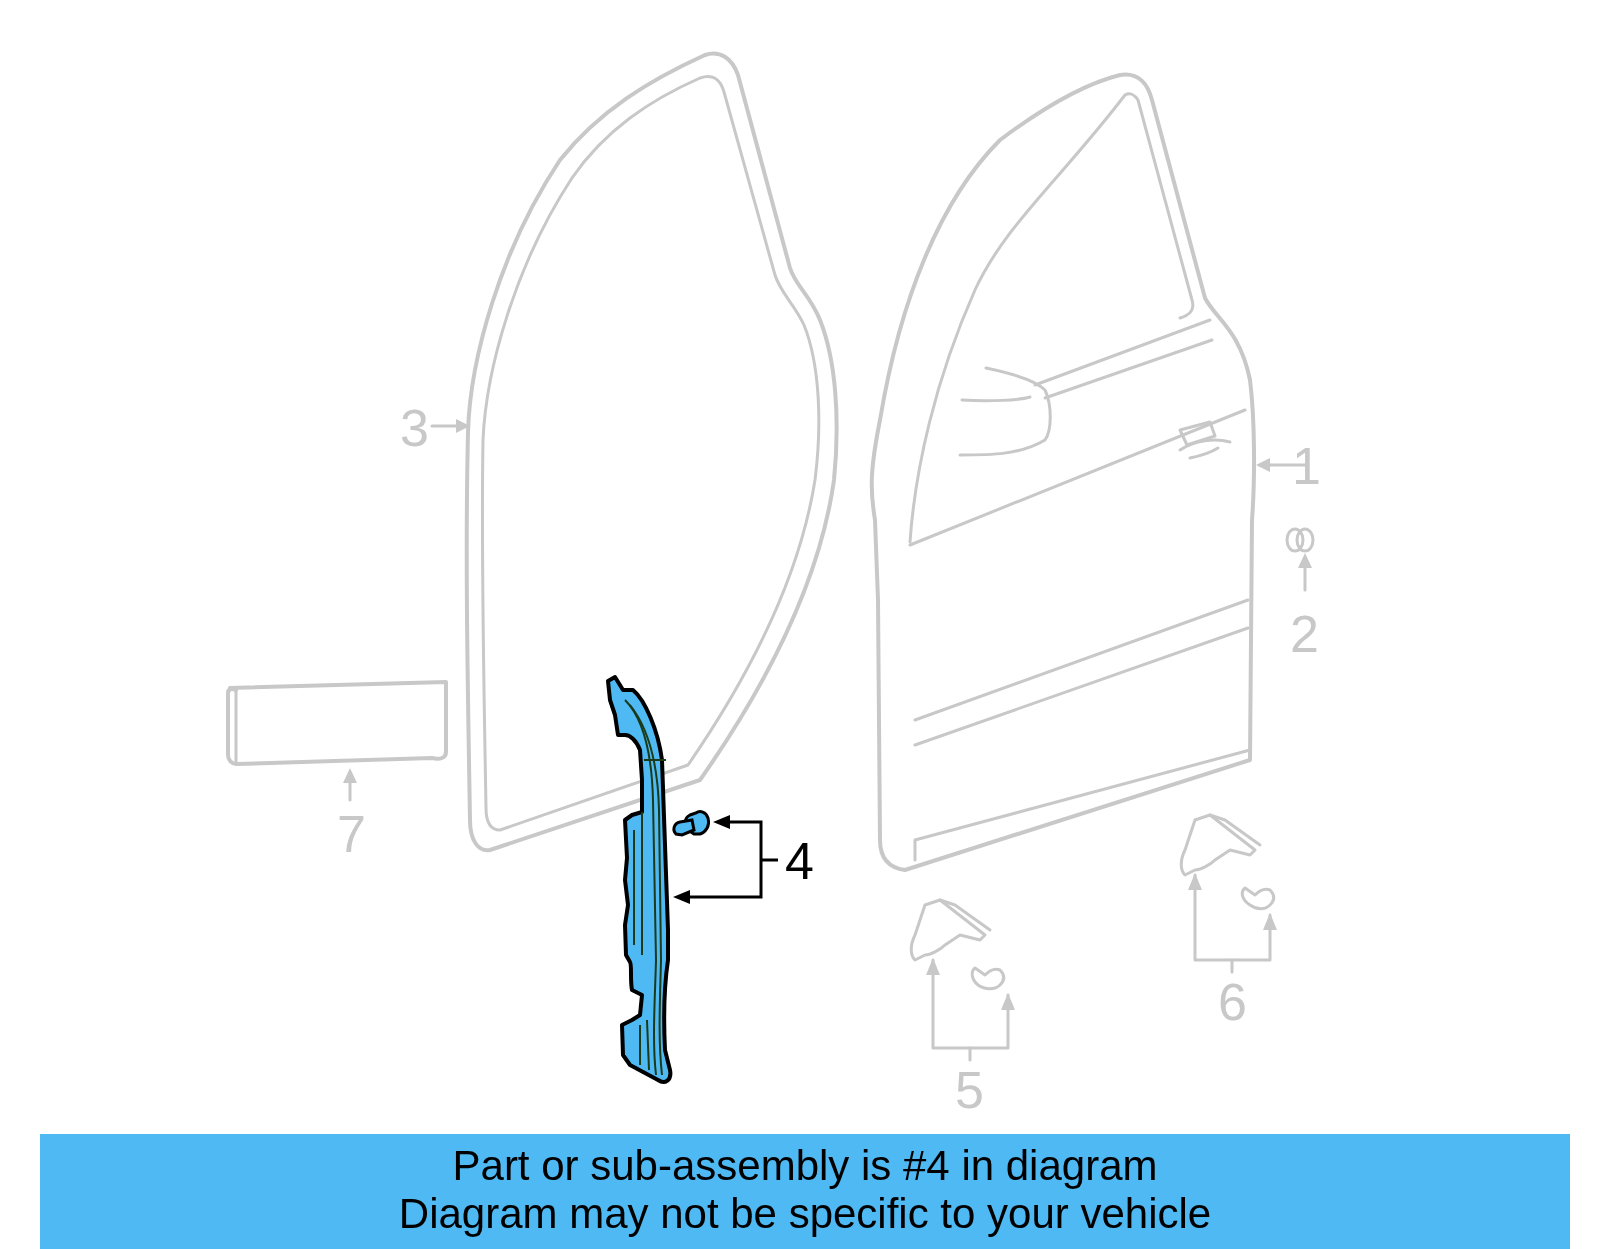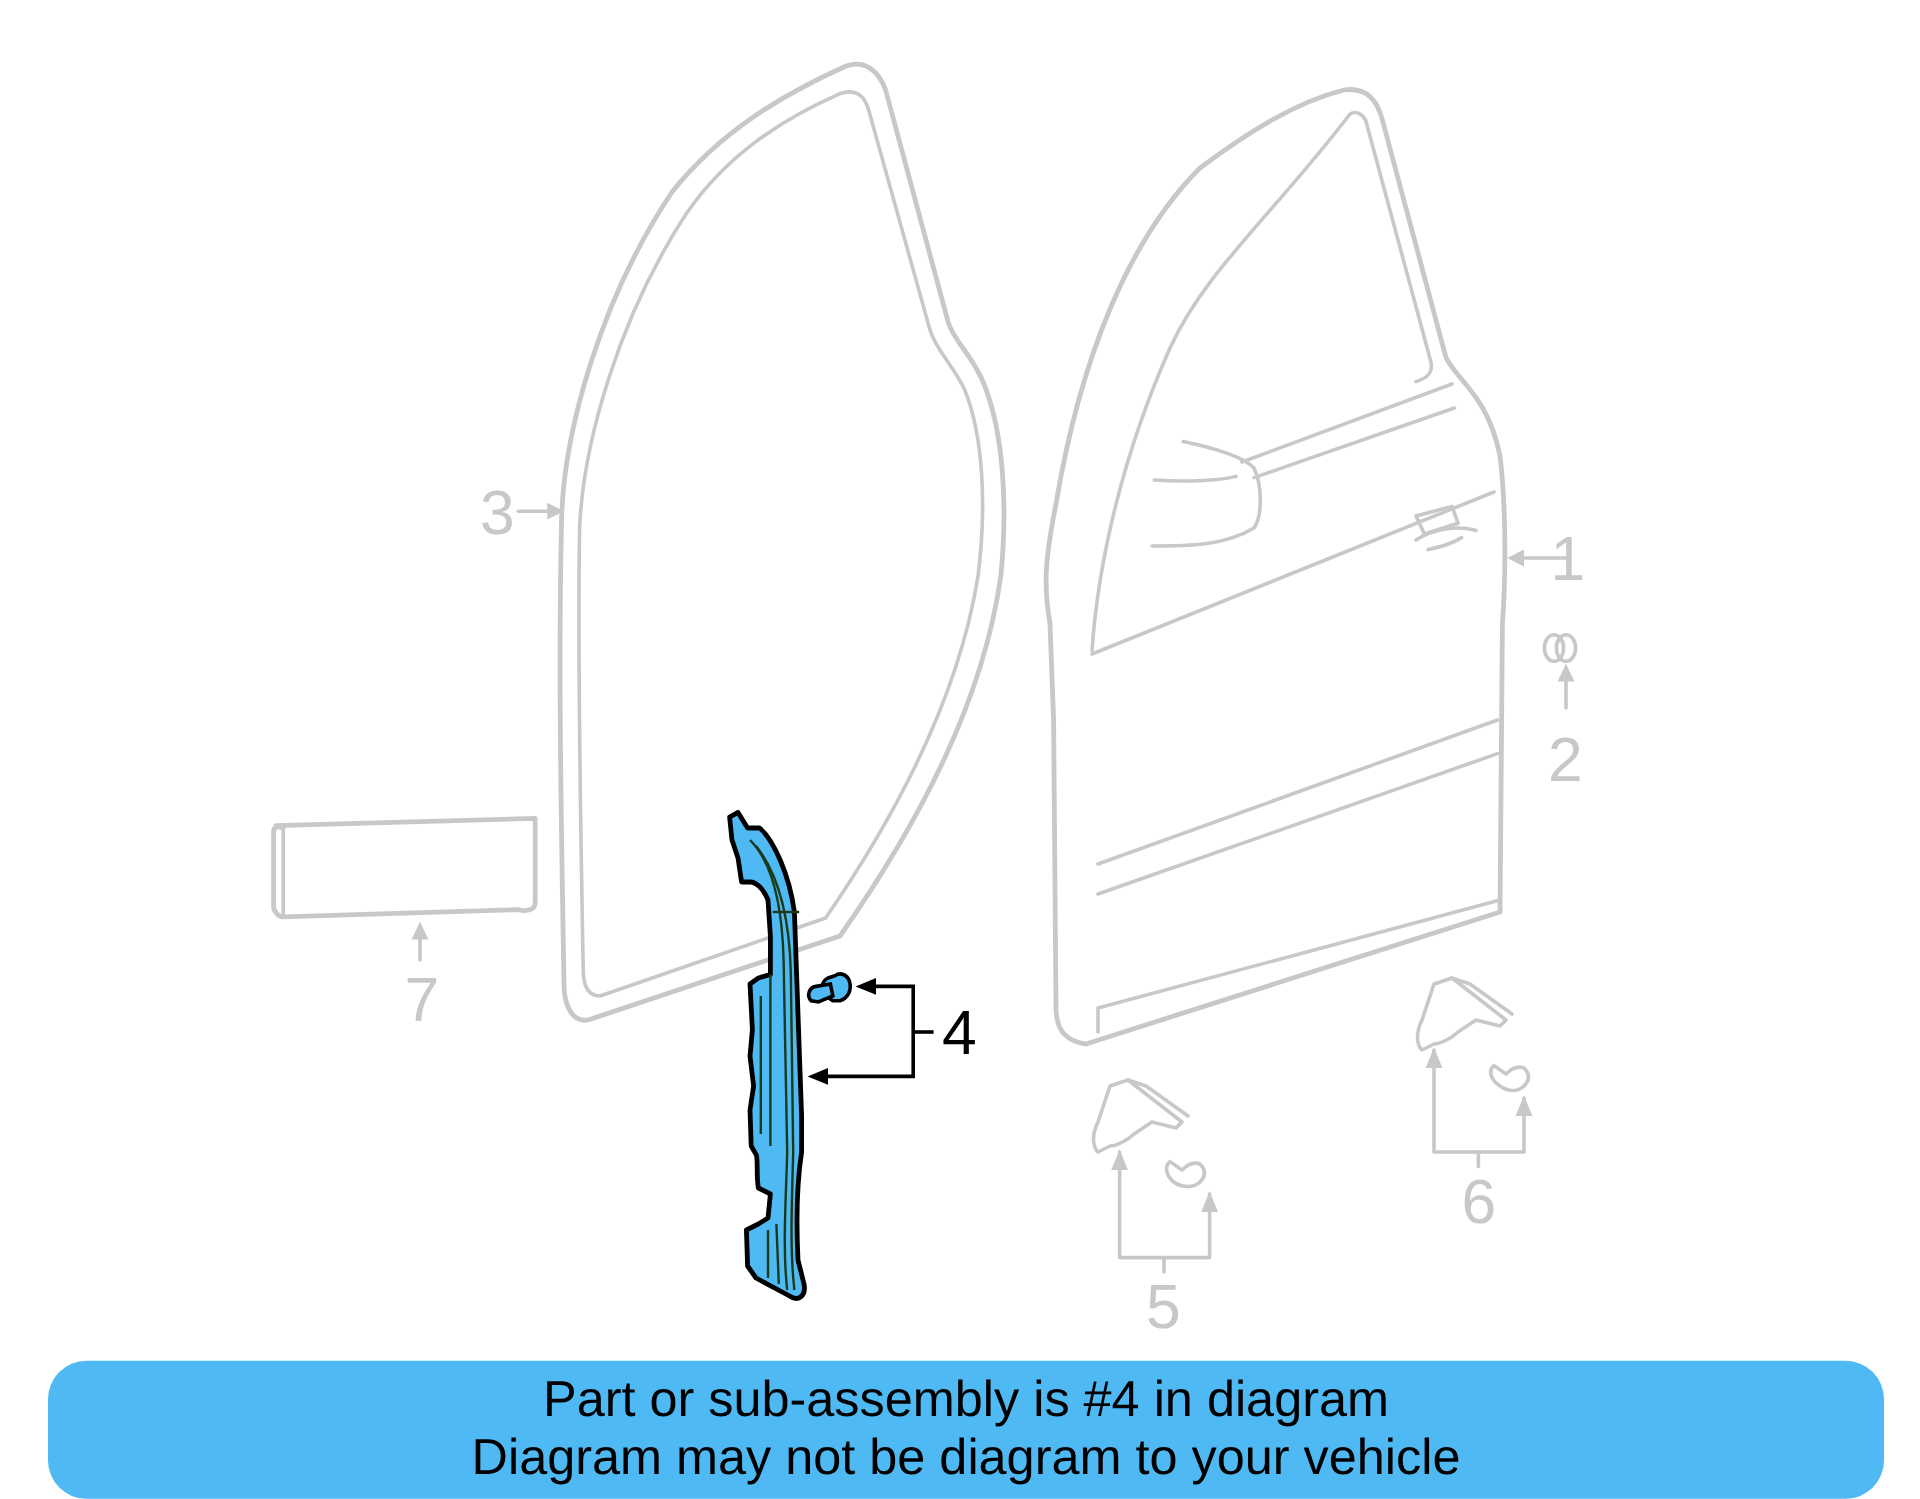--- a/index.html
+++ b/index.html
@@ -1,20 +1,20 @@
 <!DOCTYPE html>
 <html><head>
   <meta charset="utf-8">
   <style>
     html, body { margin: 0; padding: 0; background: #ffffff; }
     body { width: 1600px; height: 1249px; position: relative; overflow: hidden; font-family: "Liberation Sans", sans-serif; }
     #diagram { position: absolute; left: 0; top: 0; width: 1600px; height: 1249px; }
     .callout-label { position: absolute; font-family: "Liberation Sans", sans-serif; font-size: 52px; line-height: 1; color: #c8c8c8; }
     .callout-label.active { color: #000000; }
-    #banner { position: absolute; left: 40px; top: 1134px; width: 1530px; height: 115px; background: #4fb9f3; text-align: center; border-radius: 32px; }
+    #banner { position: absolute; left: 40px; top: 1134px; width: 1530px; height: 115px; background: #4fb9f3; text-align: center; }
     #banner .line { display: block; font-family: "Liberation Sans", sans-serif; font-size: 42px; line-height: 48px; color: #000; letter-spacing: 0px; }
     #banner .line1 { padding-top: 8px; }
   </style>
 </head>
 <body>
 
 <svg id="diagram" viewBox="0 0 1600 1249" xmlns="http://www.w3.org/2000/svg">
   <g fill="none" stroke="#c8c8c8" stroke-width="4" stroke-linecap="round" stroke-linejoin="round">
 
     <g>
@@ -104,14 +104,14 @@
 <span class="callout-label" style="left:1292px;top:440px;">1</span>
 <span class="callout-label" style="left:1290px;top:608px;">2</span>
 <span class="callout-label" style="left:400px;top:402px;">3</span>
 <span class="callout-label active" style="left:785px;top:835px;">4</span>
 <span class="callout-label" style="left:955px;top:1064px;">5</span>
 <span class="callout-label" style="left:1218px;top:976px;">6</span>
 <span class="callout-label" style="left:337px;top:808px;">7</span>
 
 <div id="banner">
   <span class="line line1">Part or sub-assembly is #4 in diagram</span>
-  <span class="line line2">Diagram may not be diagram to your vehicle</span>
+  <span class="line line2">Diagram may not be specific to your vehicle</span>
 </div>
 
 </body></html>

